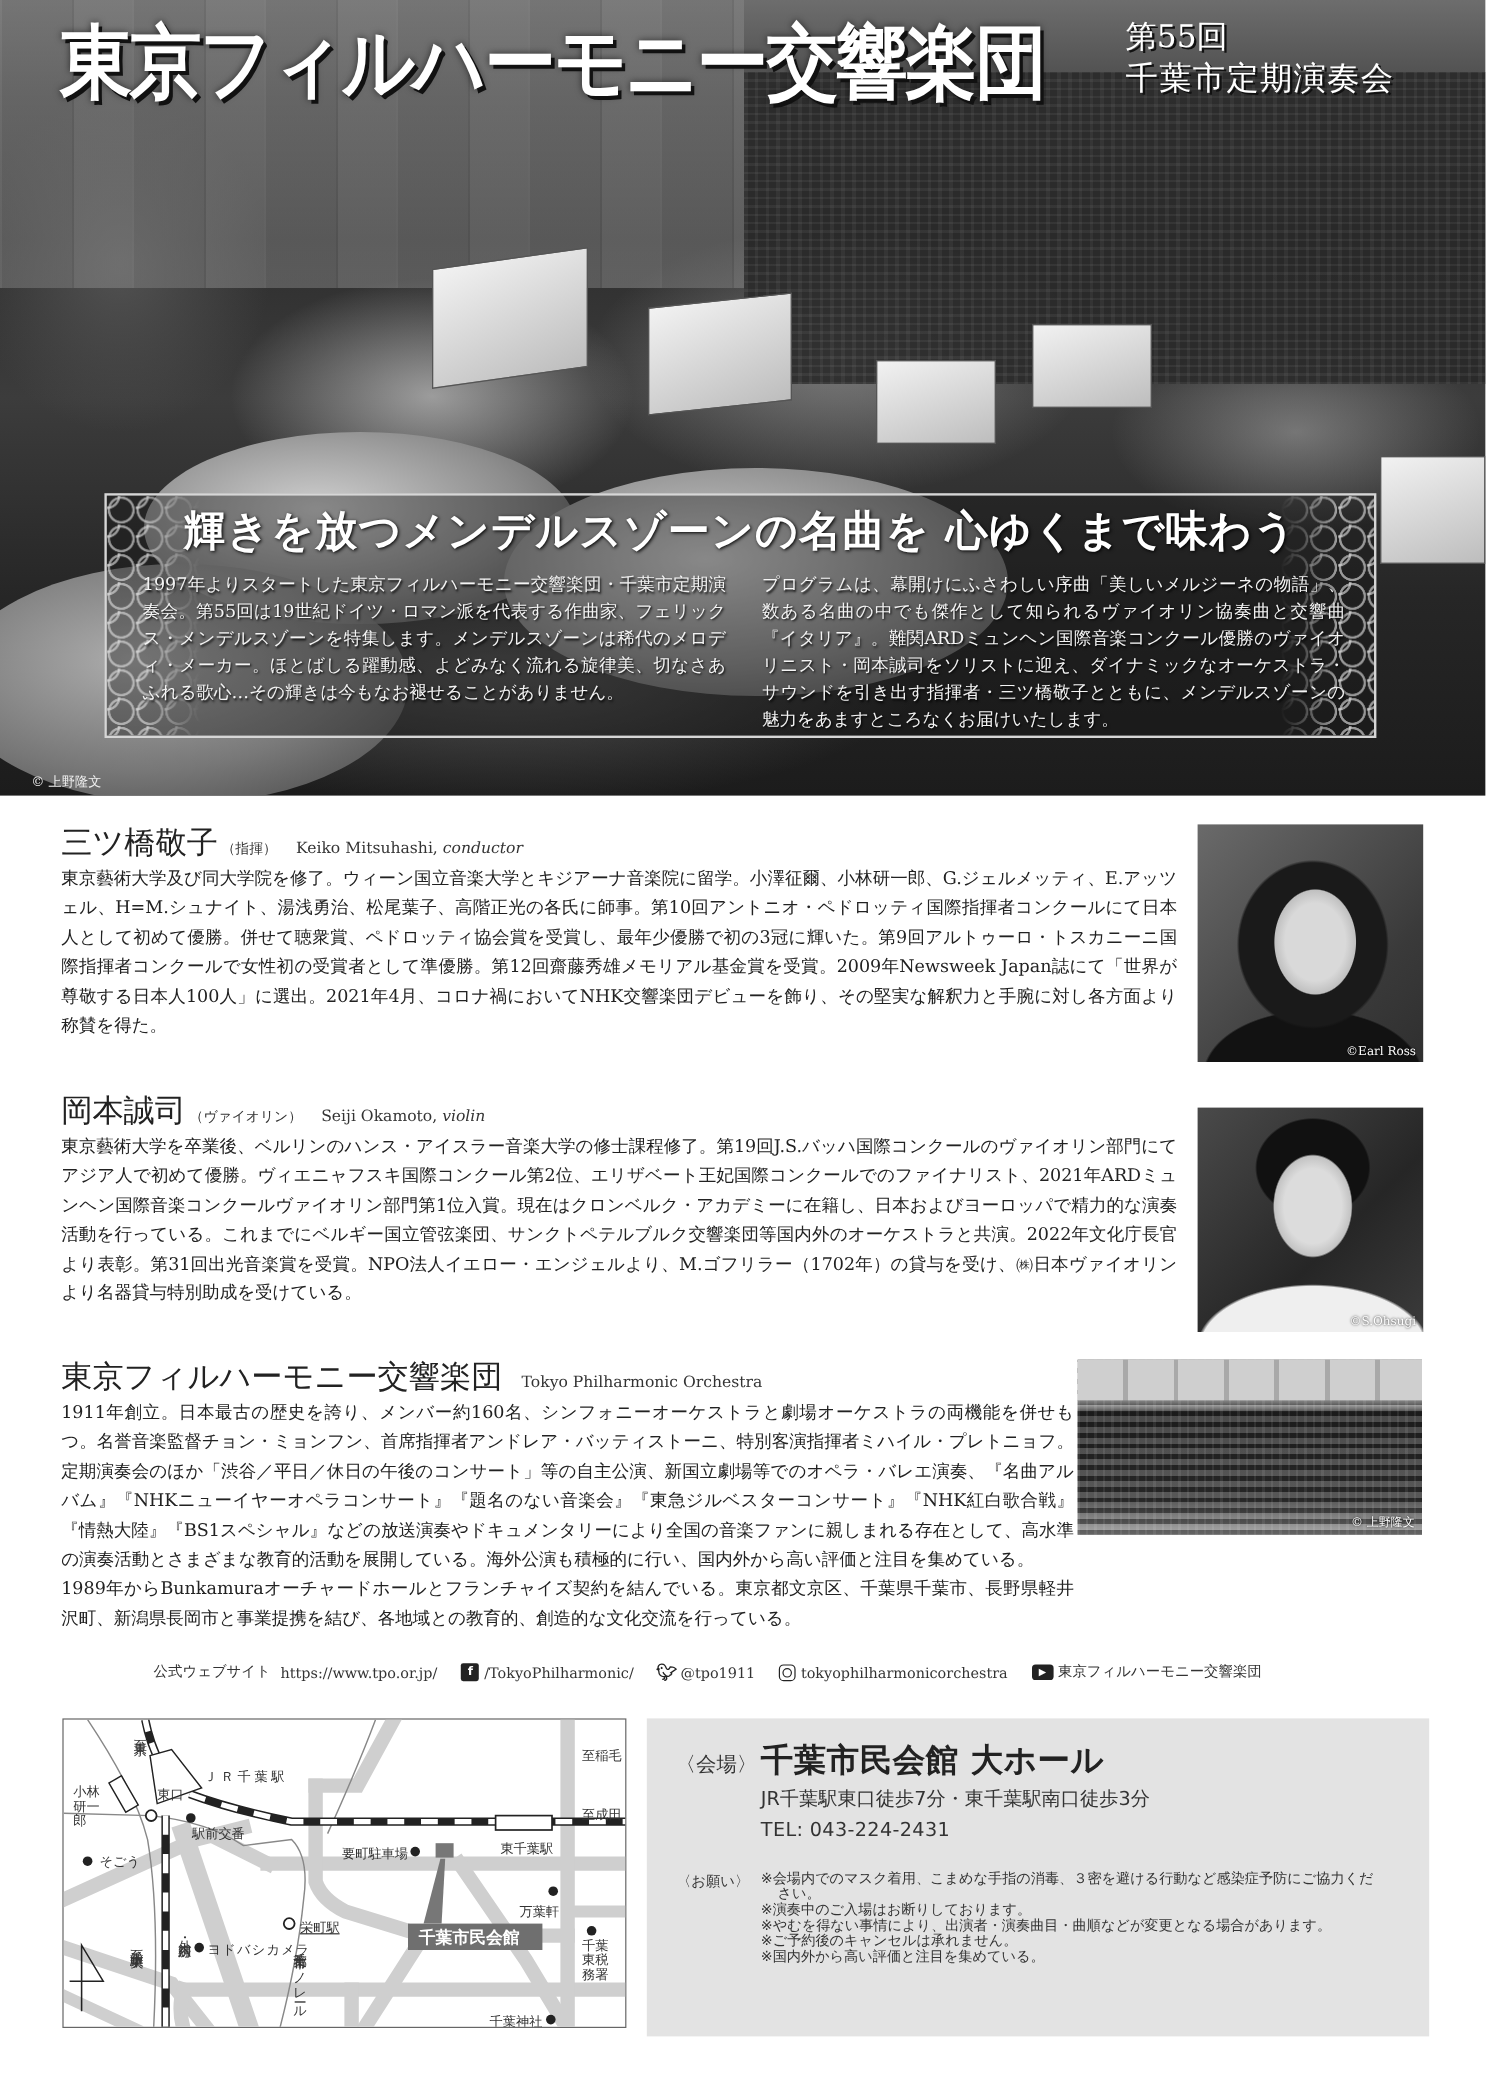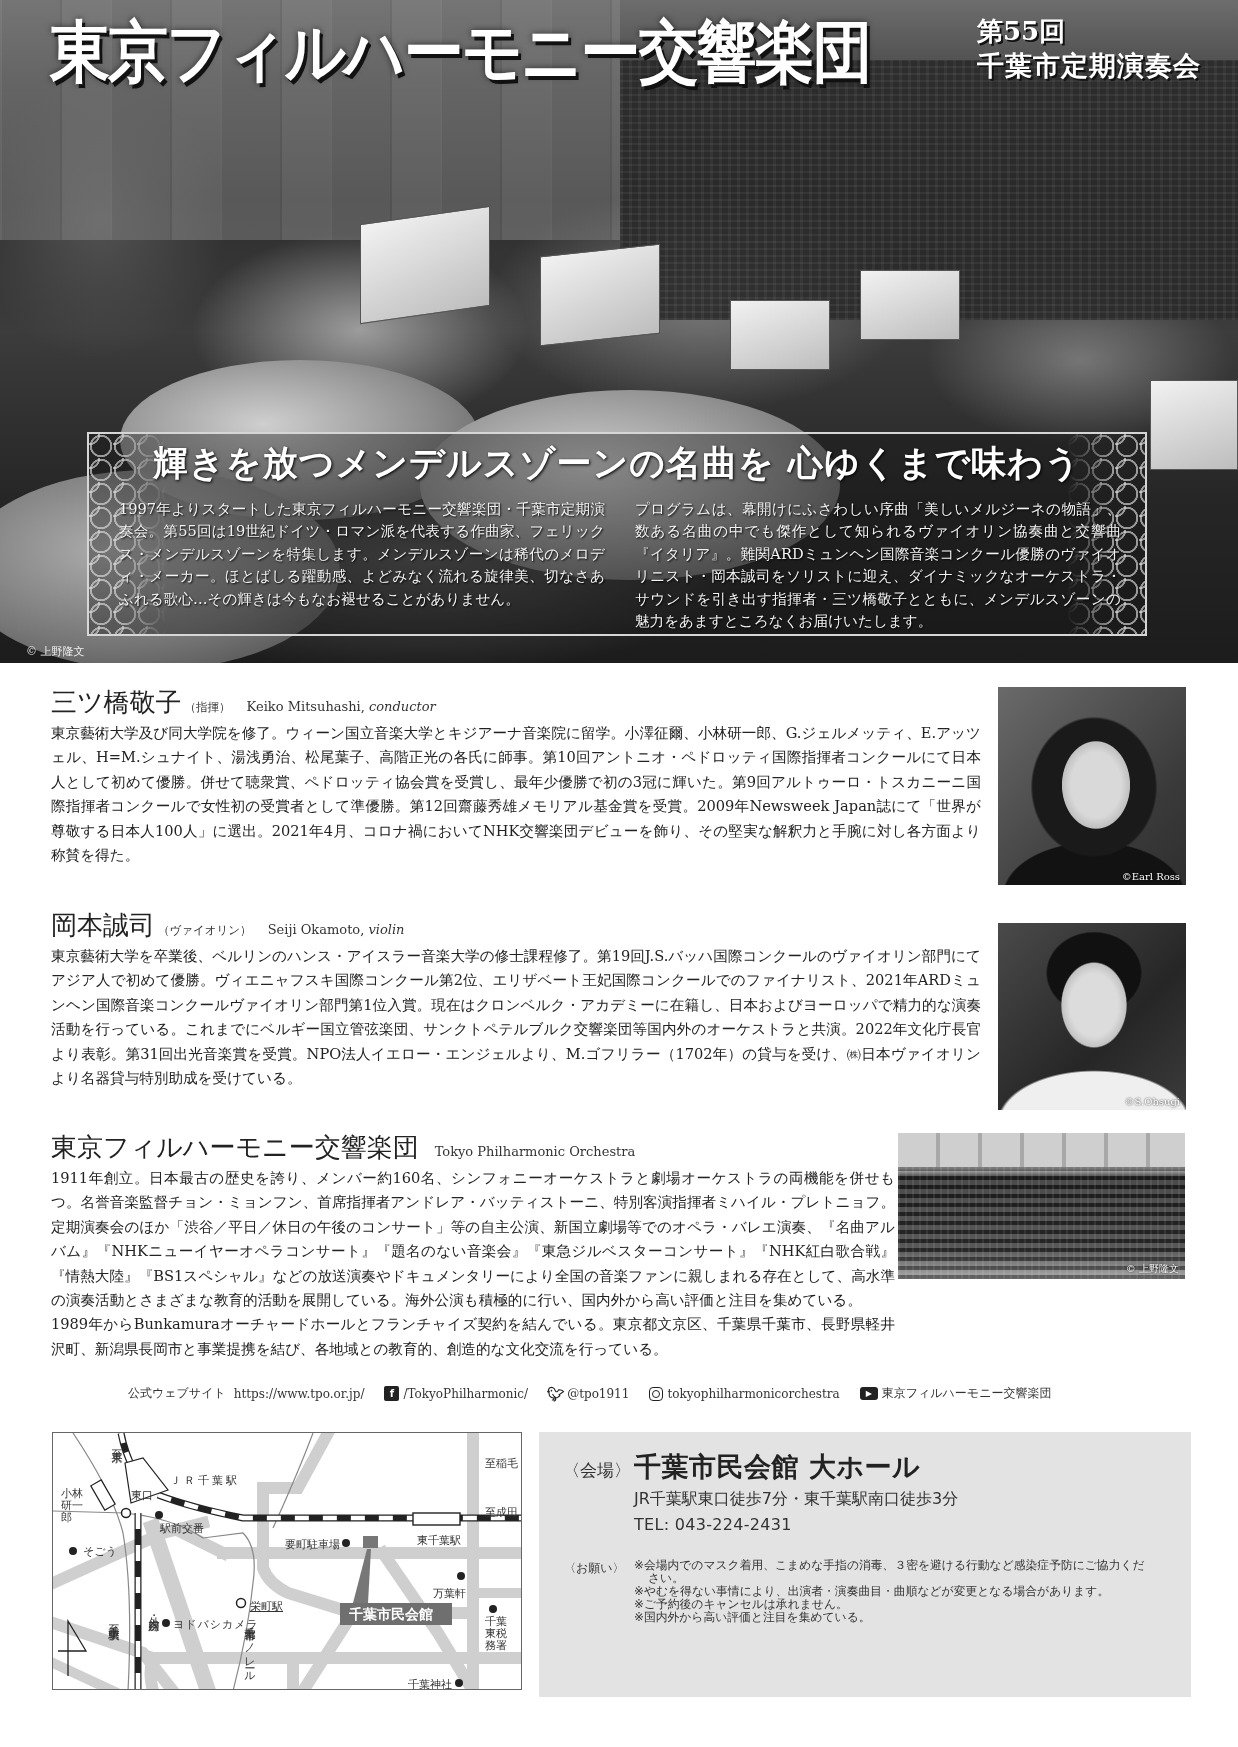--- a/index.html
+++ b/index.html
@@ -39,27 +39,27 @@
     background: radial-gradient(ellipse at 40% 40%, #cfcfcf, #8d8d8d 55%, #4b4b4b 100%);
   }
   .hero-title {
     position: absolute; left: 50px; top: 8px;
     font-family: "DejaVu Serif", serif; font-weight: bold; font-size: 60px; letter-spacing: -2px;
     color: #fff; text-shadow: 3px 3px 0 #111, 0 0 6px rgba(0,0,0,0.6);
     transform: scaleY(1.12); transform-origin: top left;
   }
   .hero-sub {
     position: absolute; left: 938px; top: 14px; color: #fff;
-    font-family: "DejaVu Serif", serif; font-weight: bold; text-shadow: 2px 2px 0 #111; margin-left: 39px;
+    font-family: "DejaVu Serif", serif; font-weight: normal; text-shadow: 2px 2px 0 #111;
   }
   .hero-sub .l1 { font-size: 26px; line-height: 34px; }
   .hero-sub .l2 { font-size: 27px; line-height: 36px; letter-spacing: 1px; }
 
   .intro-box {
-    position: absolute; left: 87px; top: 432px; width: 1060px; height: 204px;
+    position: absolute; left: 87px; top: 411px; width: 1060px; height: 204px;
     border: 2px solid #d6d6d6;
     background: rgba(20,20,20,0.38);
   }
   .intro-pattern {
     position: absolute; top: 0; bottom: 0; width: 78px;
     background-image:
       radial-gradient(circle at 0 0, transparent 9px, rgba(220,220,220,0.65) 9.5px, rgba(220,220,220,0.65) 11px, transparent 11.5px),
       radial-gradient(circle at 12px 12px, transparent 9px, rgba(220,220,220,0.65) 9.5px, rgba(220,220,220,0.65) 11px, transparent 11.5px);
     background-size: 24px 24px;
   }
@@ -337,17 +337,18 @@
 </div>
 
 <div class="info">
   <span class="venue-label">〈会場〉</span>
   <span class="venue-name">千葉市民会館 大ホール</span>
   <span class="access">JR千葉駅東口徒歩7分・東千葉駅南口徒歩3分</span>
   <span class="tel">TEL: 043-224-2431</span>
   <span class="notice-label">〈お願い〉</span>
   <ul class="notices">
     <li style="width:520px;">※会場内でのマスク着用、こまめな手指の消毒、３密を避ける行動など感染症予防にご協力ください。</li>
+    <li>※演奏中のご入場はお断りしております。</li>
     <li>※やむを得ない事情により、出演者・演奏曲目・曲順などが変更となる場合があります。</li>
     <li>※ご予約後のキャンセルは承れません。</li>
     <li>※国内外から高い評価と注目を集めている。</li>
   </ul>
 </div>
 
 </body></html>

